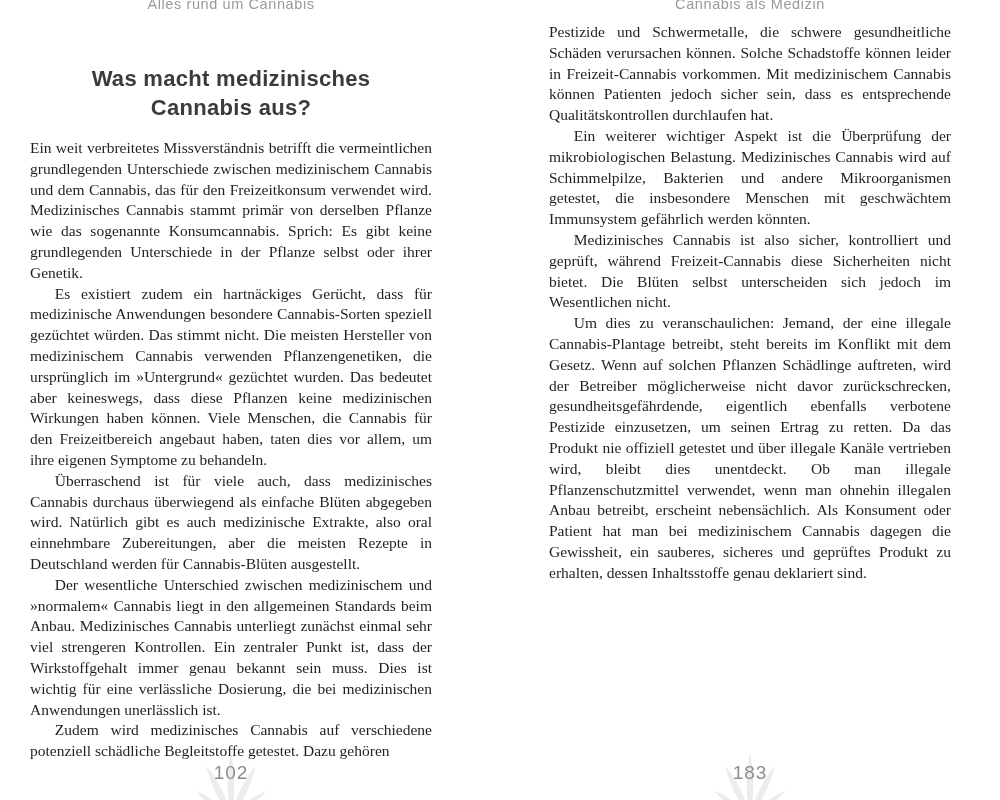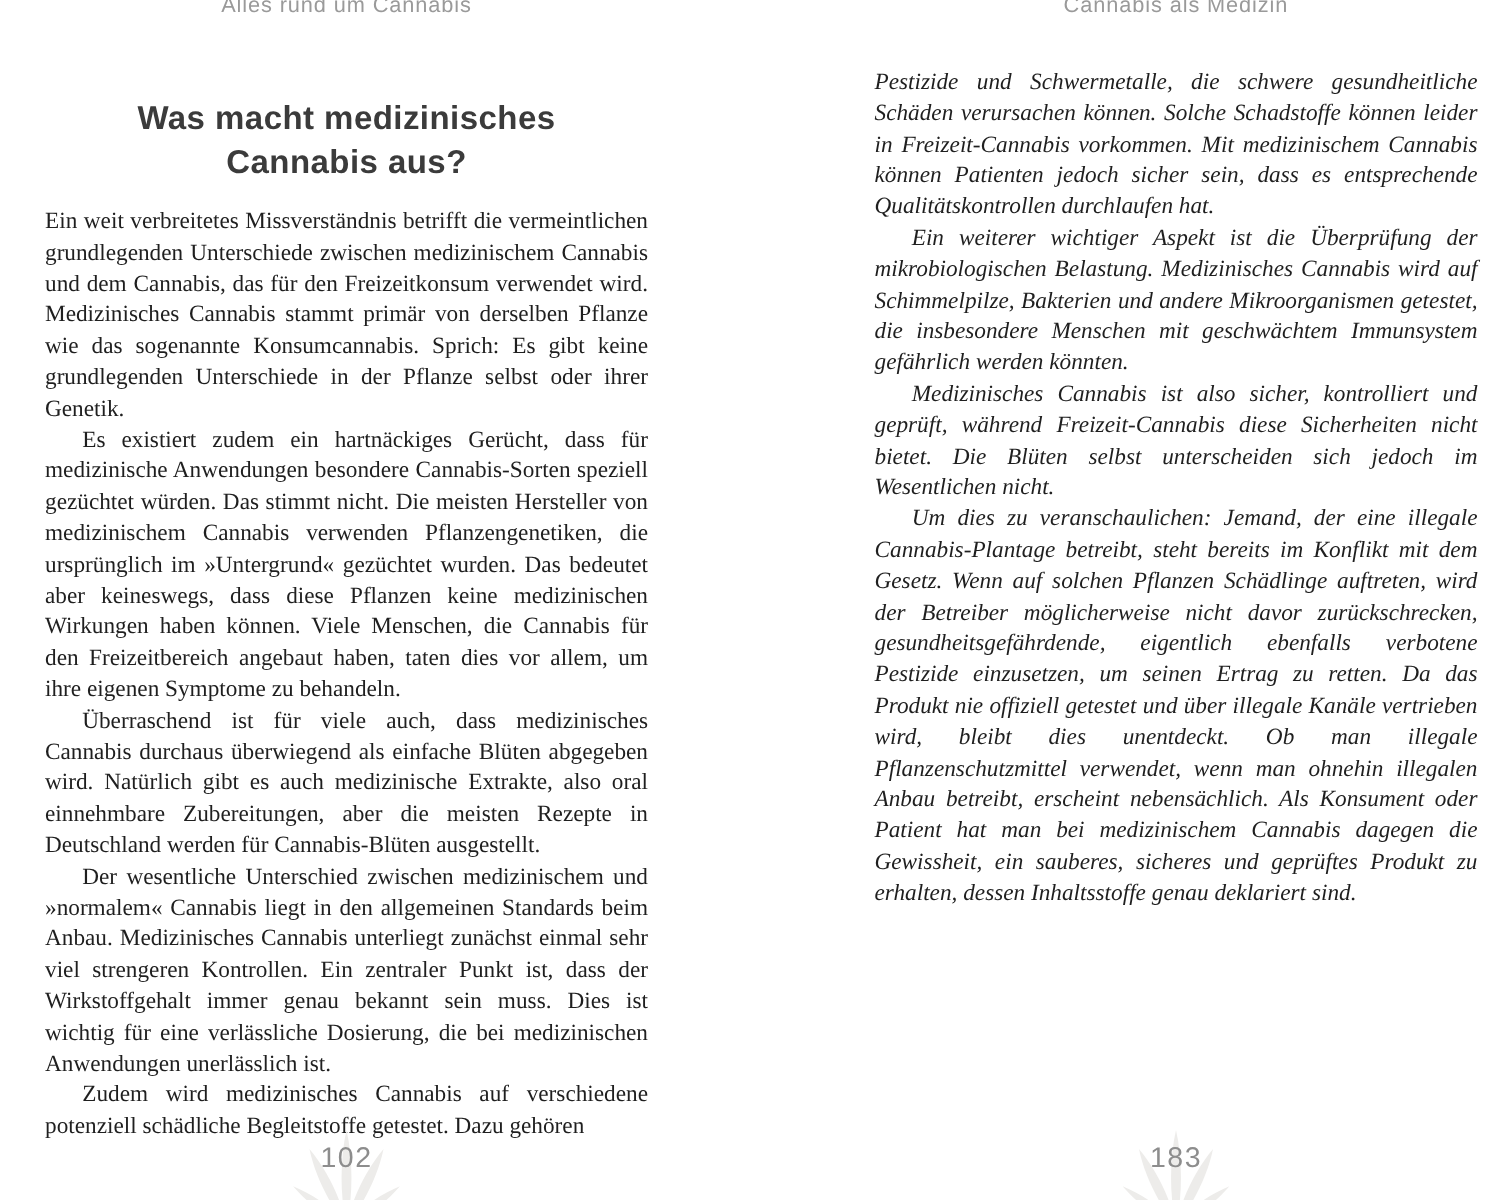--- a/index.html
+++ b/index.html
@@ -19,21 +19,21 @@
     inset: 0;
     background: #ffffff;
   }
   .page {
     position: absolute;
     top: 0;
     height: 676px;
     width: 402px;
   }
   .page-left  { left: 30px; }
-  .page-right { left: 583px; }
+  .page-right { left: 549px; }
 
   .running-head {
     position: absolute;
     top: -4px;
     left: 0;
     width: 100%;
     text-align: center;
     font-family: "Liberation Sans", sans-serif;
     font-size: 14.5px;
     letter-spacing: 0.6px;
@@ -54,21 +54,21 @@
     color: #3b3b3b;
   }
 
   .body-text {
     color: #1f1f1f;
     font-size: 15.5px;
     line-height: 20.8px;
     text-align: justify;
   }
   .page-left  .body-text { margin-top: 8px; }
-  .page-right .body-text { padding-top: 45px; font-style: italic; }
+  .page-right .body-text { padding-top: 22px; }
 
   .body-text p {
     margin: 0;
     text-indent: 1.6em;
     hyphens: auto;
     -webkit-hyphens: auto;
   }
   .body-text p.no-indent { text-indent: 0; }
 
   .page-footer {

